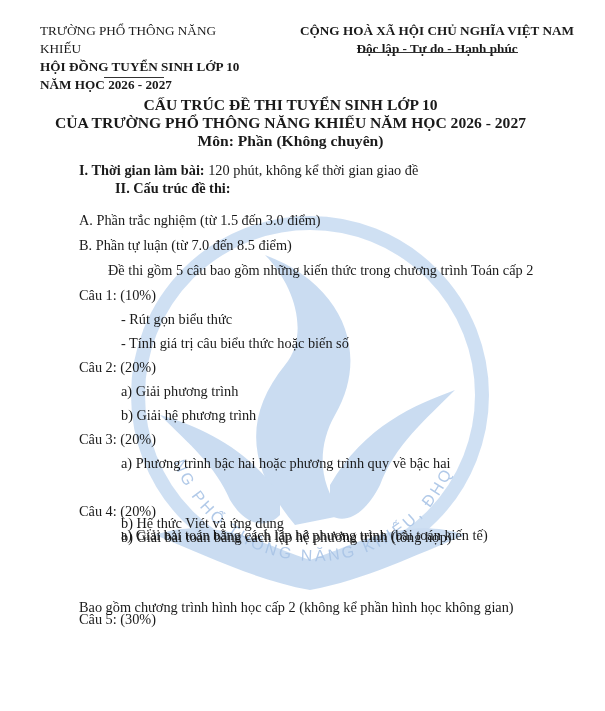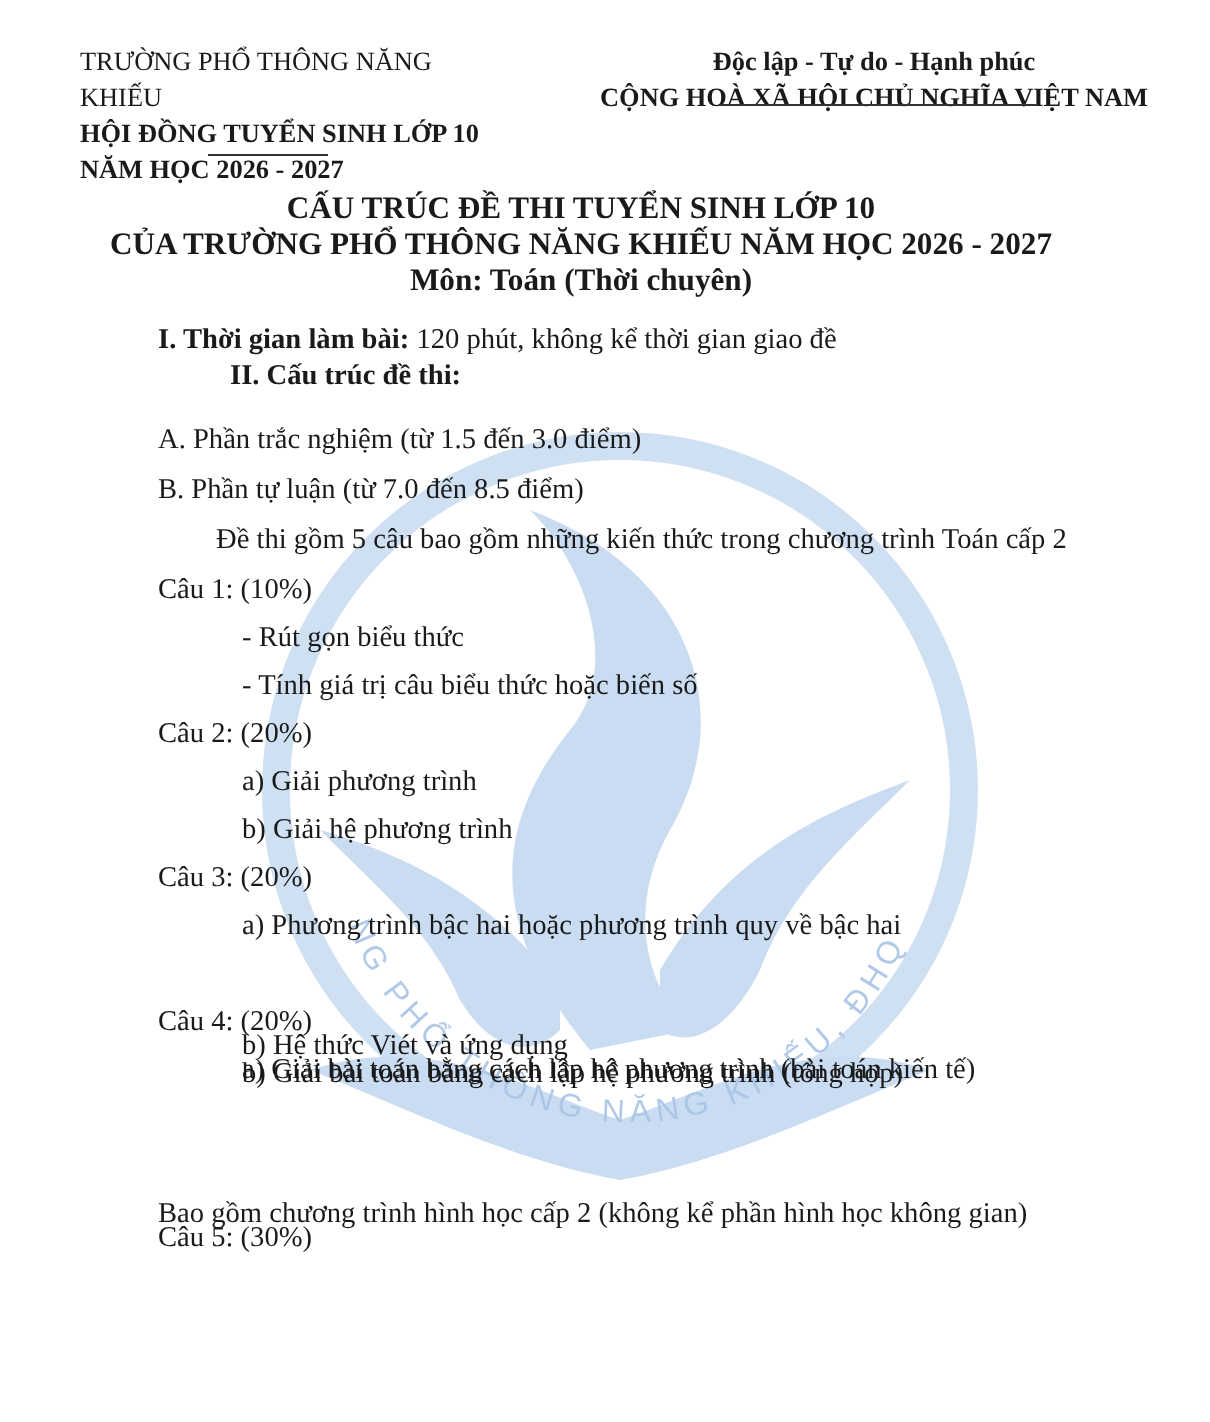--- a/index.html
+++ b/index.html
@@ -42,29 +42,29 @@
 <div class="content">
 
   <div class="hdr-left">
     <div>TRƯỜNG PHỔ THÔNG NĂNG KHIẾU</div>
     <div class="b">HỘI ĐỒNG TUYỂN SINH LỚP 10</div>
     <div class="b">NĂM HỌC 2026 - 2027</div>
   </div>
   <div class="ul-left"></div>
 
   <div class="hdr-right">
+    <div class="b">CỘNG HOÀ XÃ HỘI CHỦ NGHĨA VIỆT NAM</div>
     <div class="b">Độc lập - Tự do - Hạnh phúc</div>
-    <div class="b">CỘNG HOÀ XÃ HỘI CHỦ NGHĨA VIỆT NAM</div>
   </div>
   <div class="ul-right"></div>
 
   <div class="title">
     <div>CẤU TRÚC ĐỀ THI TUYỂN SINH LỚP 10</div>
     <div>CỦA TRƯỜNG PHỔ THÔNG NĂNG KHIẾU NĂM HỌC 2026 - 2027</div>
-    <div>Môn: Toán (Thời chuyên)</div>
+    <div>Môn: Phần (Không chuyên)</div>
   </div>
 
   <div class="line" style="left:79px; top:162px;">
     <span class="b">I. Thời gian làm bài:</span><span> 120 phút, không kể thời gian giao đề</span>
   </div>
 
   <div class="line b" style="left:79px; top:180px;margin-left:36px;">II. Cấu trúc đề thi:</div>
   <div class="line" style="left:79px; top:212px;">A.  Phần trắc nghiệm (từ 1.5 đến 3.0 điểm)</div>
   <div class="line" style="left:79px; top:237px;">B.  Phần tự luận (từ 7.0 đến 8.5 điểm)</div>
   <div class="line" style="left:108px; top:262px;">Đề thi gồm 5 câu bao gồm những kiến thức trong chương trình Toán cấp 2</div>

